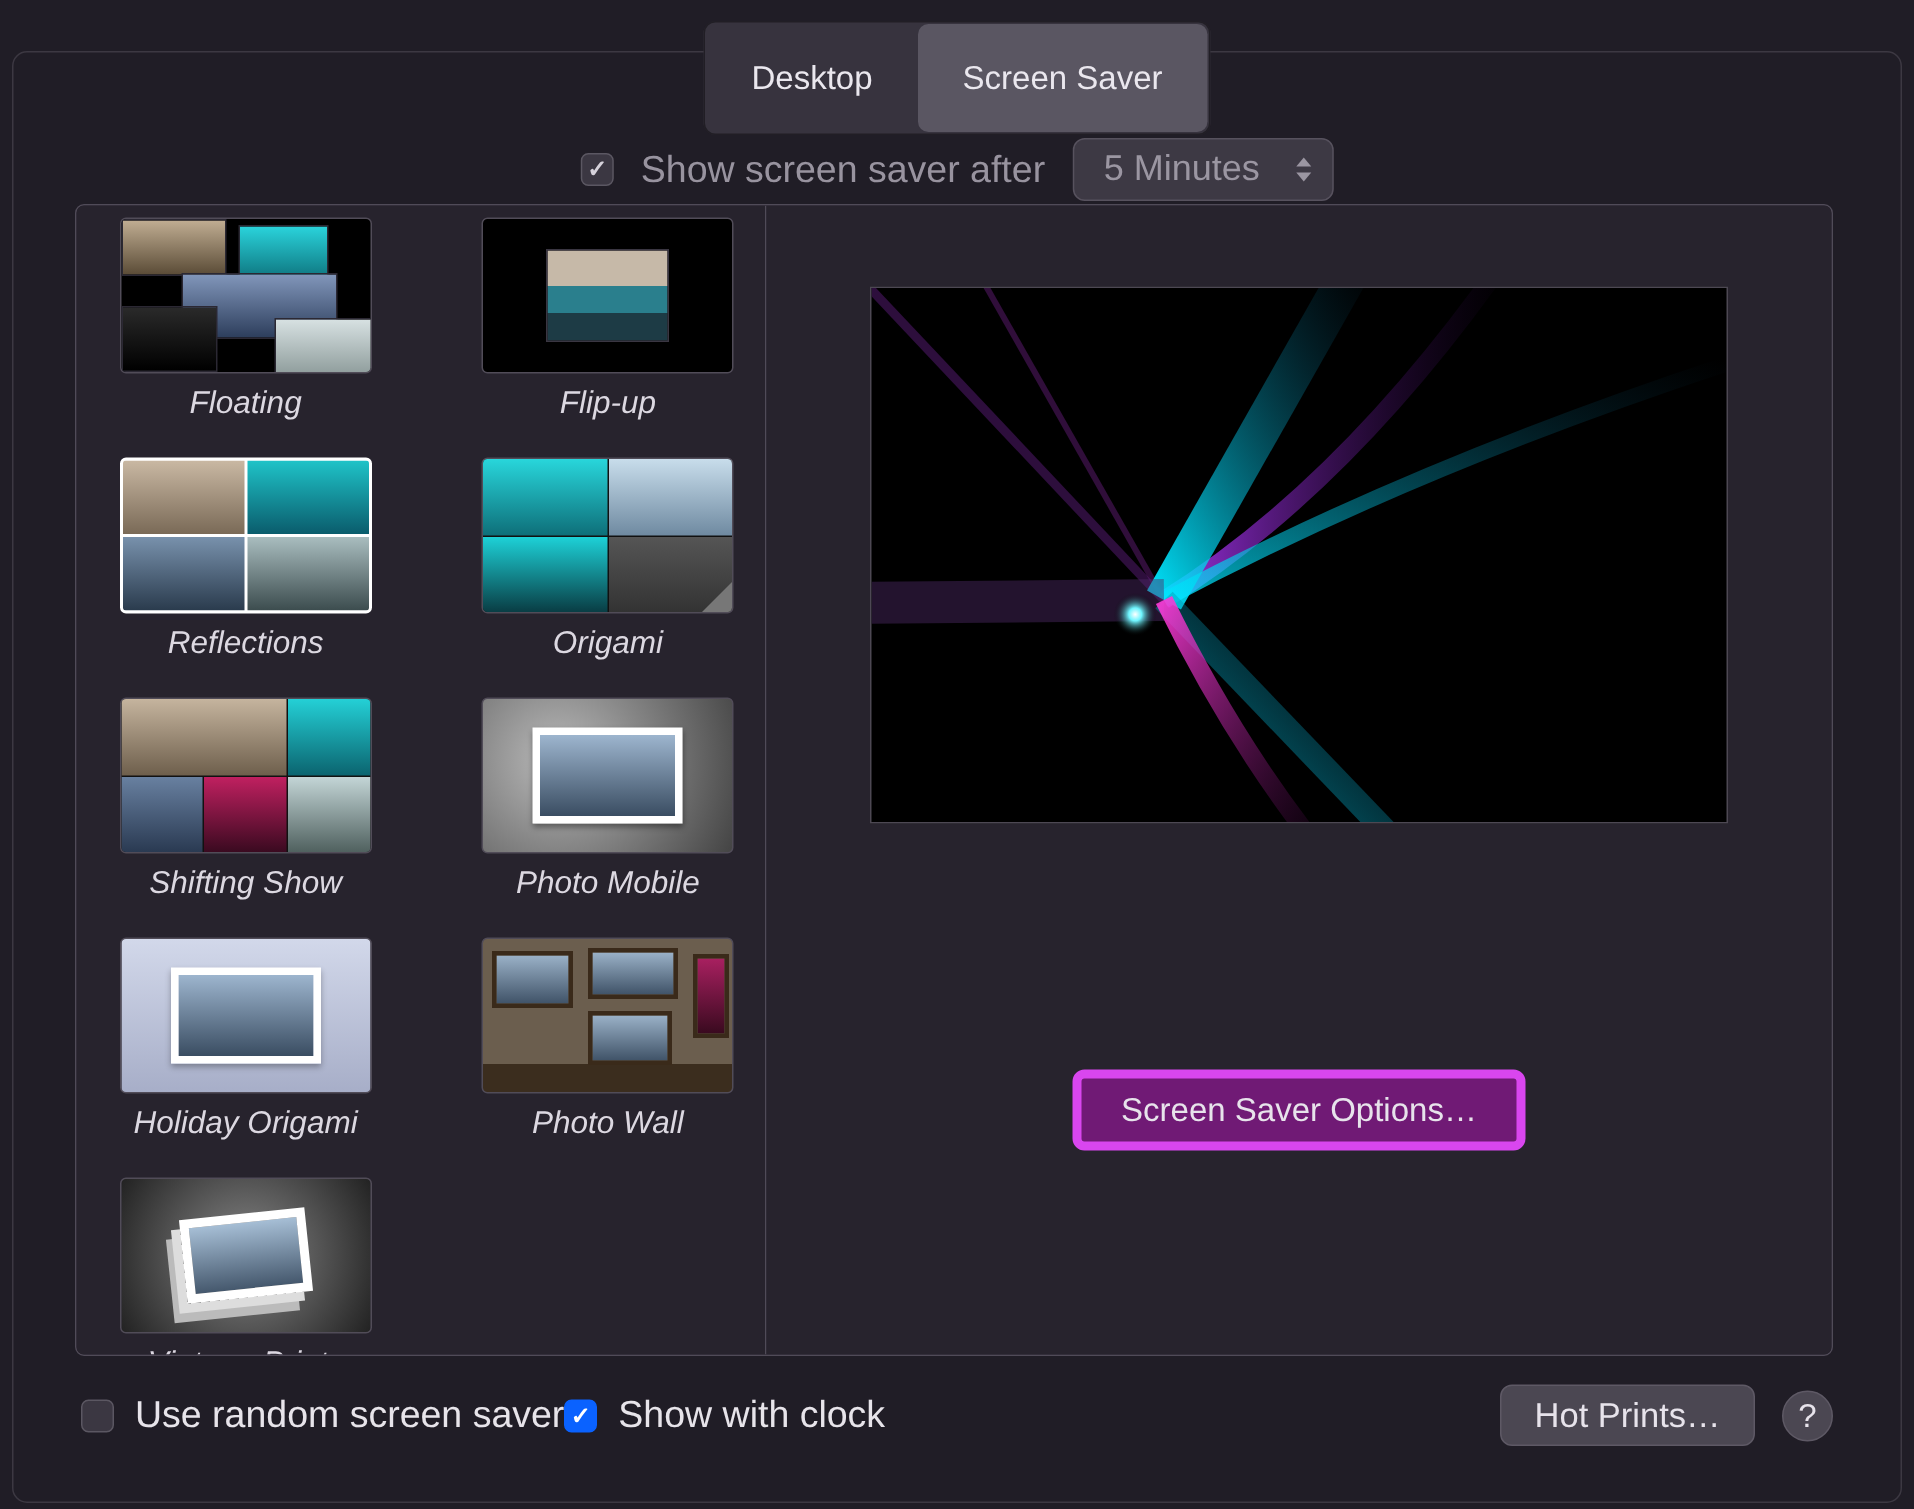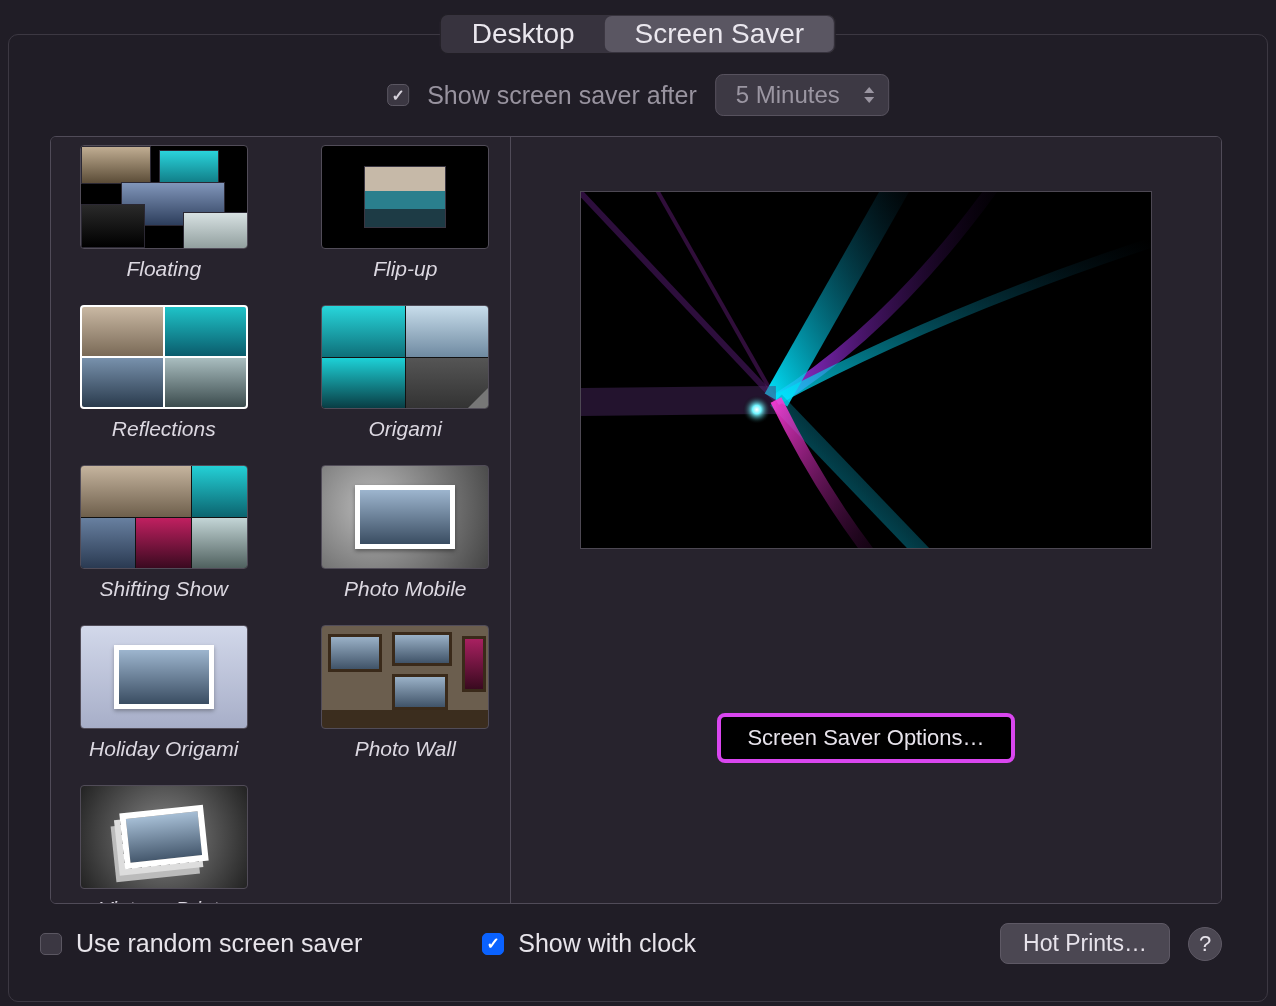--- a/index.html
+++ b/index.html
@@ -19,34 +19,34 @@
     top: 14px;
     left: 50%;
     transform: translateX(-50%);
     display: flex;
     background: #37333e;
     border-radius: 8px;
     padding: 2px;
     box-shadow: 0 0 0 1px rgba(0,0,0,.4) inset;
   }
   .tab {
-    padding: 2px 30px;
-    font-size: 28px;
+    padding: 23px 30px;
+    font-size: 22px;
     border-radius: 7px;
     color: #eae7ee;
     cursor: pointer;
   }
   .tab.active {
     background: #5a5662;
   }
 
   
   .topctrl {
     position: absolute;
-    top: 74px;
+    top: 92px;
     left: 50%;
     transform: translateX(-50%);
     display: flex;
     align-items: center;
     gap: 18px;
     color: #98939f;
     font-size: 25px;
     text-align: center;
   }
   .checkbox {
@@ -228,34 +228,34 @@
     margin-top: 54px;
     width: 572px;
     height: 358px;
     background: #000;
     border: 1px solid #4d4853;
     position: relative;
     overflow: hidden;
   }
   .options-btn {
     margin-top: 164px;
-    background: #000000;
-    border: 4px solid #d946ef;
+    background: #701a75;
+    border: 6px solid #d946ef;
     border-radius: 8px;
     padding: 8px 26px;
     font-size: 22px;
     color: #e7e3eb;
     cursor: pointer;
   }
 
   
   .bottom {
     position: absolute;
     bottom: 42px;
-    left: 40px;
+    left: 54px;
     right: 54px;
     display: flex;
     align-items: center;
     font-size: 25px;
     color: #e7e4ea;
   }
   .botgrp { display:flex; align-items:center; gap:14px; }
   .spacer { flex: 1; }
   .hot-btn {
     background: #4b4752;
@@ -424,20 +424,20 @@
     </div>
     <button class="options-btn">Screen Saver Options…</button>
   </div>
 </div>
 
 <div class="bottom">
   <div class="botgrp">
     <span class="checkbox"></span>
     <span>Use random screen saver</span>
   </div>
-  <div class="botgrp" style="margin-left:120px;">
+  <div class="botgrp" style="">
     <span class="checkbox blue checked"></span>
     <span>Show with clock</span>
   </div>
   <div class="spacer"></div>
   <button class="hot-btn">Hot Prints…</button>
   <div class="help">?</div>
 </div>
 
 </body></html>

